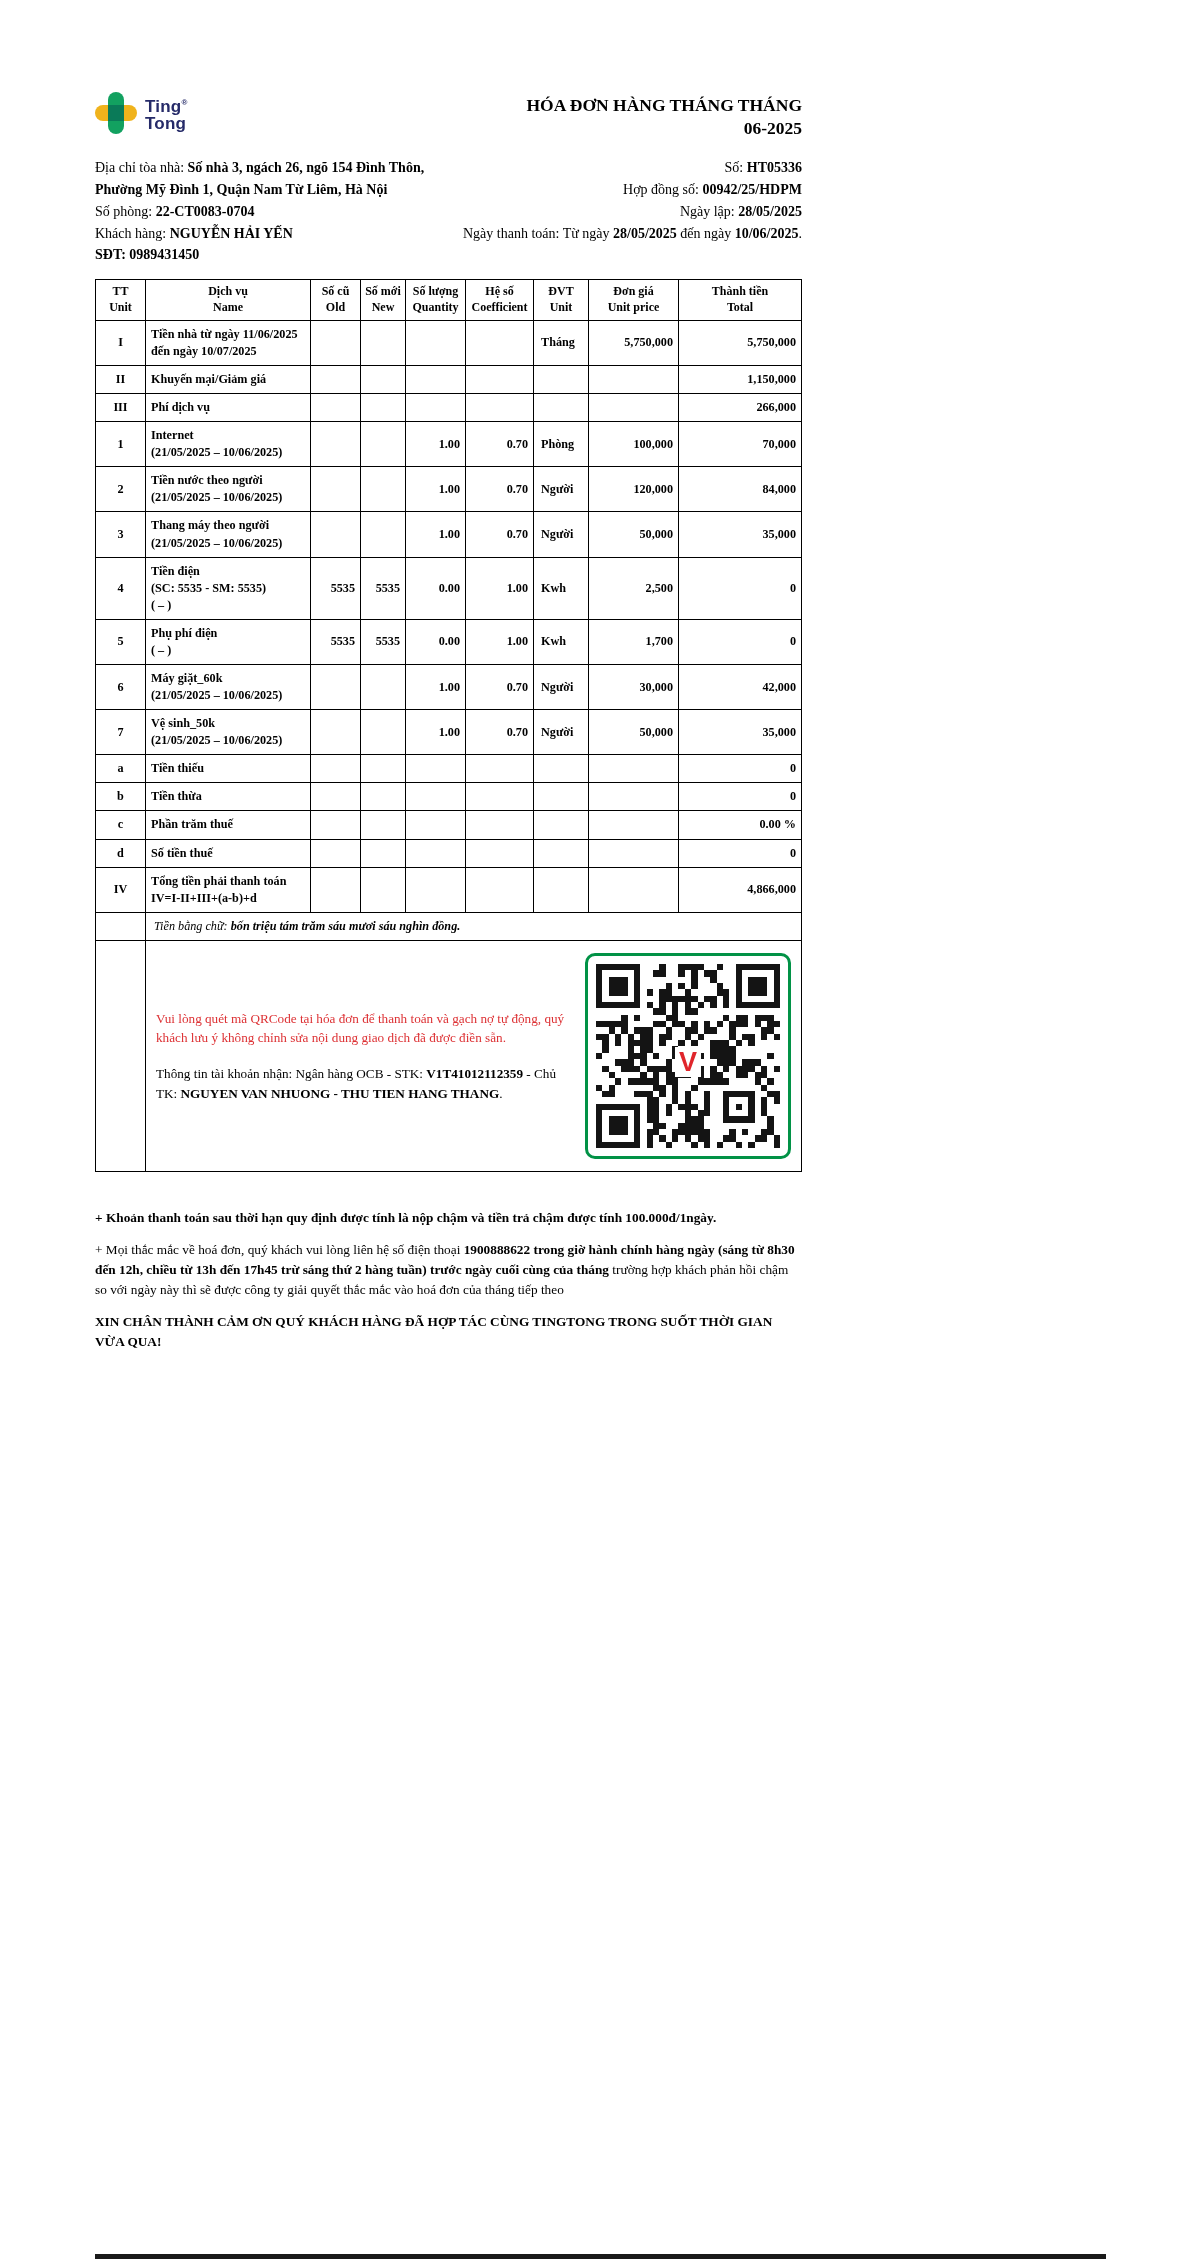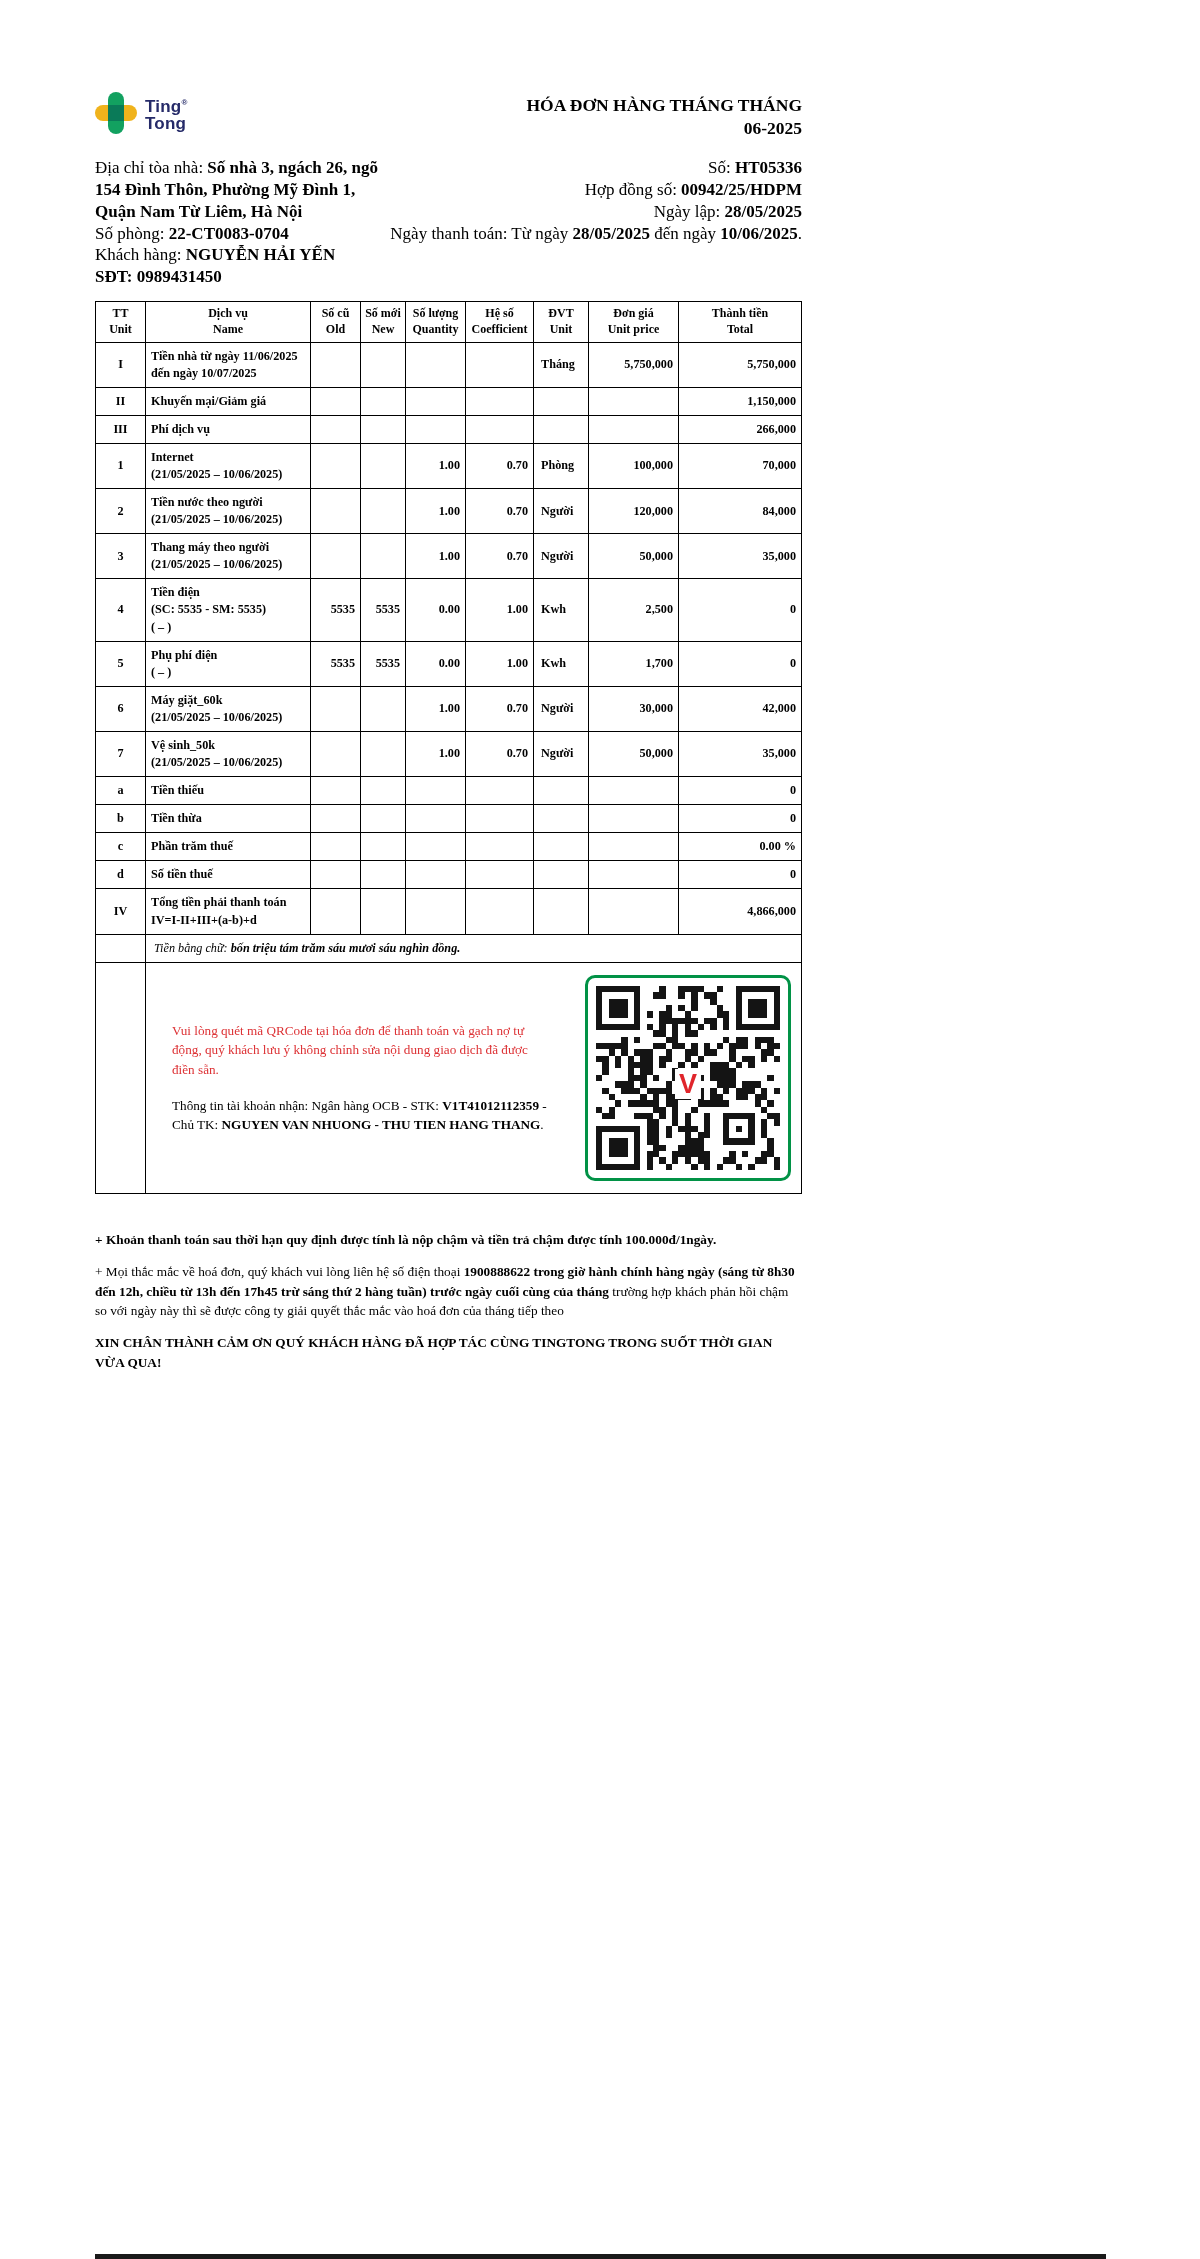--- a/index.html
+++ b/index.html
@@ -13,21 +13,21 @@
   .logo{display:flex;align-items:center;gap:8px;margin-top:4px;}
   .logo-mark{position:relative;width:42px;height:42px;flex:none;}
   .bar-h{position:absolute;left:0;top:13px;width:42px;height:16px;background:#f0b31c;border-radius:8px;}
   .bar-v{position:absolute;left:13px;top:0;width:16px;height:42px;background:#12a160;border-radius:8px;}
   .bar-c{position:absolute;left:13px;top:13px;width:16px;height:16px;background:#0a7a58;}
   .logo-text{font-family:"Liberation Sans",sans-serif;font-weight:700;color:#252a68;font-size:17px;line-height:17px;letter-spacing:.2px;}
   .reg{font-size:8px;}
   .title{width:300px;text-align:right;font-weight:700;font-size:17.5px;line-height:1.32;margin-top:6px;}
 
   
-  .info{display:flex;justify-content:space-between;margin-top:17px;font-size:17px;}
+  .info{display:flex;justify-content:space-between;margin-top:17px;font-size:14px;}
   .info p{margin:0;line-height:21.8px;}
   .info-left{width:378px;}
   .info-right{text-align:right;}
   .info-right p{white-space:nowrap;}
 
   
   .inv{border-collapse:collapse;width:100%;margin-top:13px;table-layout:fixed;}
   .inv th,.inv td{border:1px solid #000;}
   .inv th{font-size:12px;font-weight:700;text-align:center;white-space:pre-line;padding:4px 1px;line-height:1.32;}
   .inv td{font-size:12.2px;font-weight:700;padding:5px 5px;line-height:1.4;vertical-align:middle;word-wrap:break-word;}
@@ -35,21 +35,21 @@
   .inv td.name{white-space:pre-line;text-align:left;}
   .inv td.num{text-align:right;}
   .inv td.unit{text-align:left;padding-left:7px;}
   .inv td.money{text-align:right;padding-right:5px;}
   .inv td.words{font-weight:400;font-style:italic;padding:5px 8px;}
   .inv td.qr-cell{height:205px;padding:12px 10px 12px 6px;}
 
   
   .qr-flex{display:flex;align-items:center;gap:16px;}
   .qr-texts{flex:1;font-weight:400;padding:0 4px;}
-  .qr-texts p{margin:16px;font-size:13.2px;line-height:1.45;font-weight:400;}
+  .qr-texts p{margin:0;font-size:13.2px;line-height:1.45;font-weight:400;}
   .qr-texts .red{color:#dd3134;margin-bottom:17px;}
   .qr-box{position:relative;flex:none;width:184px;height:184px;background:#fff;border:3px solid #019246;border-radius:10px;padding:8px;}
   #qr-svg{width:100%;height:100%;display:block;shape-rendering:crispEdges;}
   .qr-v{position:absolute;left:50%;top:53%;transform:translate(-50%,-50%);background:#fff;padding:0 4px;font-family:"Liberation Sans",sans-serif;font-weight:700;font-size:27px;color:#e0252b;line-height:30px;}
 
   
   .notes{margin-top:36px;font-size:13.3px;width:100%;}
   .notes p{margin:0 0 12px;line-height:1.5;}
   .n-head,.n1,.n3{font-weight:700;}
   .n2{font-weight:400;}

